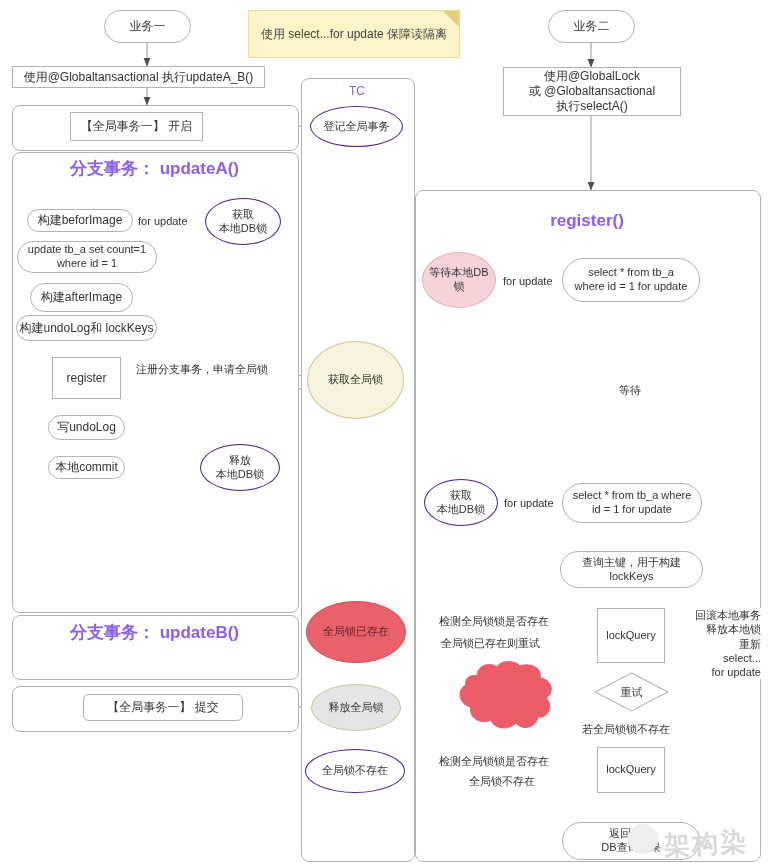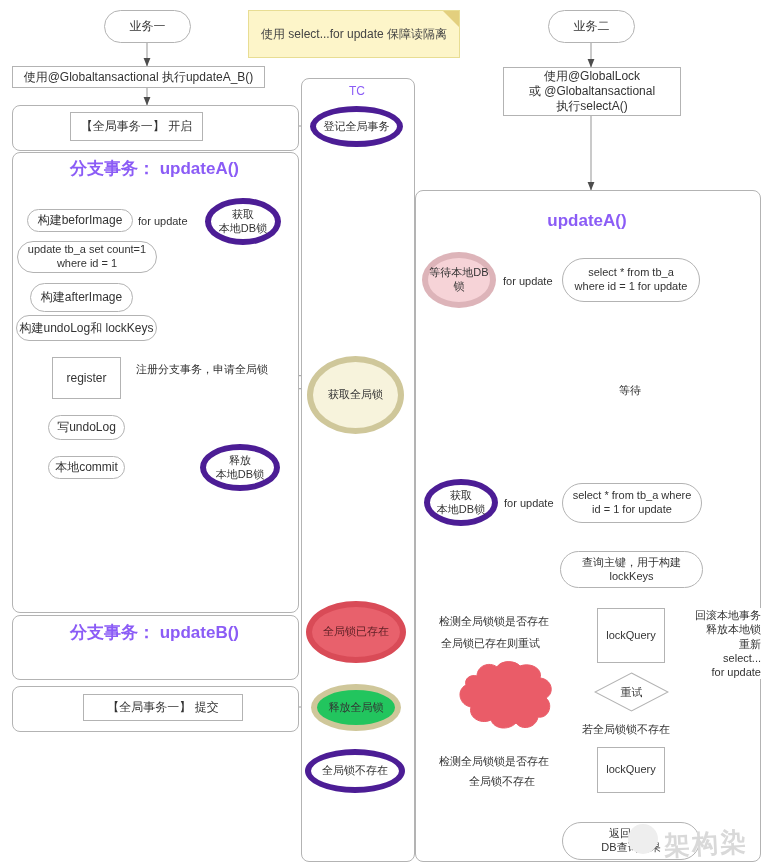--- a/index.html
+++ b/index.html
@@ -33,21 +33,21 @@
   .rect{
     border:1px solid #b3b3b3;
     background:#ffffff;
   }
   .stadium{
     border:1px solid #b3b3b3;
     background:#ffffff;
     border-radius:999px;
   }
   .ellipse{
-    border:6px solid #4c1d95;
+    border:1px solid #4c1d95;
     background:#ffffff;
     border-radius:50%;
   }
   .lane{
     border:1px solid #b3b3b3;
     background:#ffffff;
     border-radius:8px;
     display:block;
   }
   .lane-title{
@@ -216,43 +216,43 @@
   <div class="node ellipse t11" style="left:200px;top:444px;width:80px;height:47px;">释放
 本地DB锁</div>
 
   <div class="edge-label t11" style="left:136px;top:214px;">for update</div>
   <div class="edge-label t11" style="left:134px;top:362px;">注册分支事务，申请全局锁</div>
 
   <div class="lane" style="position:absolute;left:12px;top:615px;width:285px;height:63px;"></div>
   <div class="lane-title t17" style="top:616px;left:12px;width:285px;line-height:34px;">分支事务： updateB()</div>
 
   <div class="lane" style="position:absolute;left:12px;top:686px;width:285px;height:44px;"></div>
-  <div class="node rect t12" style="left:83px;top:694px;width:160px;height:27px;">【全局事务一】 提交</div>
+  <div class="node rect t12" style="left:83px;top:694px;width:160px;height:27px;border-radius:6px;">【全局事务一】 提交</div>
 
   <div class="lane" style="position:absolute;left:301px;top:78px;width:112px;height:782px;"></div>
   <div class="lane-title t12" style="top:83px;left:301px;width:112px;line-height:16px;">TC</div>
 
   <div class="node ellipse t11" style="left:310px;top:106px;width:93px;height:41px;">登记全局事务</div>
 
-  <div class="node ellipse t11" style="left:307px;top:356px;width:97px;height:78px;background:#f7f3dc;border-color:#cfc79a;">获取全局锁</div>
+  <div class="node ellipse t11" style="left:307px;top:341px;width:97px;height:78px;background:#f7f3dc;border-color:#cfc79a;">获取全局锁</div>
 
   <div class="node ellipse t11" style="left:306px;top:601px;width:100px;height:62px;background:#e8616c;border-color:#d94b57;color:#5c1f24;">全局锁已存在</div>
 
-  <div class="node ellipse t11" style="left:311px;top:684px;width:90px;height:47px;background:#22c55e;border-color:#cfc79a;">释放全局锁</div>
+  <div class="node ellipse t11" style="left:311px;top:684px;width:90px;height:47px;background:#e5e5e5;border-color:#cfc79a;">释放全局锁</div>
 
   <div class="node ellipse t11" style="left:305px;top:749px;width:100px;height:44px;">全局锁不存在</div>
 
   <div class="node stadium t12" style="left:548px;top:10px;width:87px;height:33px;">业务二</div>
 
   <div class="node rect t12" style="left:503px;top:67px;width:178px;height:49px;">使用@GlobalLock
 或 @Globaltansactional
 执行selectA()</div>
 
   <div class="lane" style="position:absolute;left:415px;top:190px;width:344px;height:670px;"></div>
-  <div class="lane-title t17" style="top:208px;left:415px;width:344px;line-height:26px;">updateA()</div>
+  <div class="lane-title t17" style="top:208px;left:415px;width:344px;line-height:26px;">register()</div>
 
   <div class="node ellipse t11" style="left:422px;top:252px;width:74px;height:56px;background:#f6d3d7;border-color:#ddb4b9;">等待本地DB
 锁</div>
 
   <div class="node stadium t11" style="left:562px;top:258px;width:138px;height:44px;">select * from tb_a
 where id = 1 for update</div>
 
   <div class="edge-label t11" style="left:501px;top:274px;">for update</div>
 
   <div class="edge-label t11" style="left:617px;top:383px;">等待</div>

